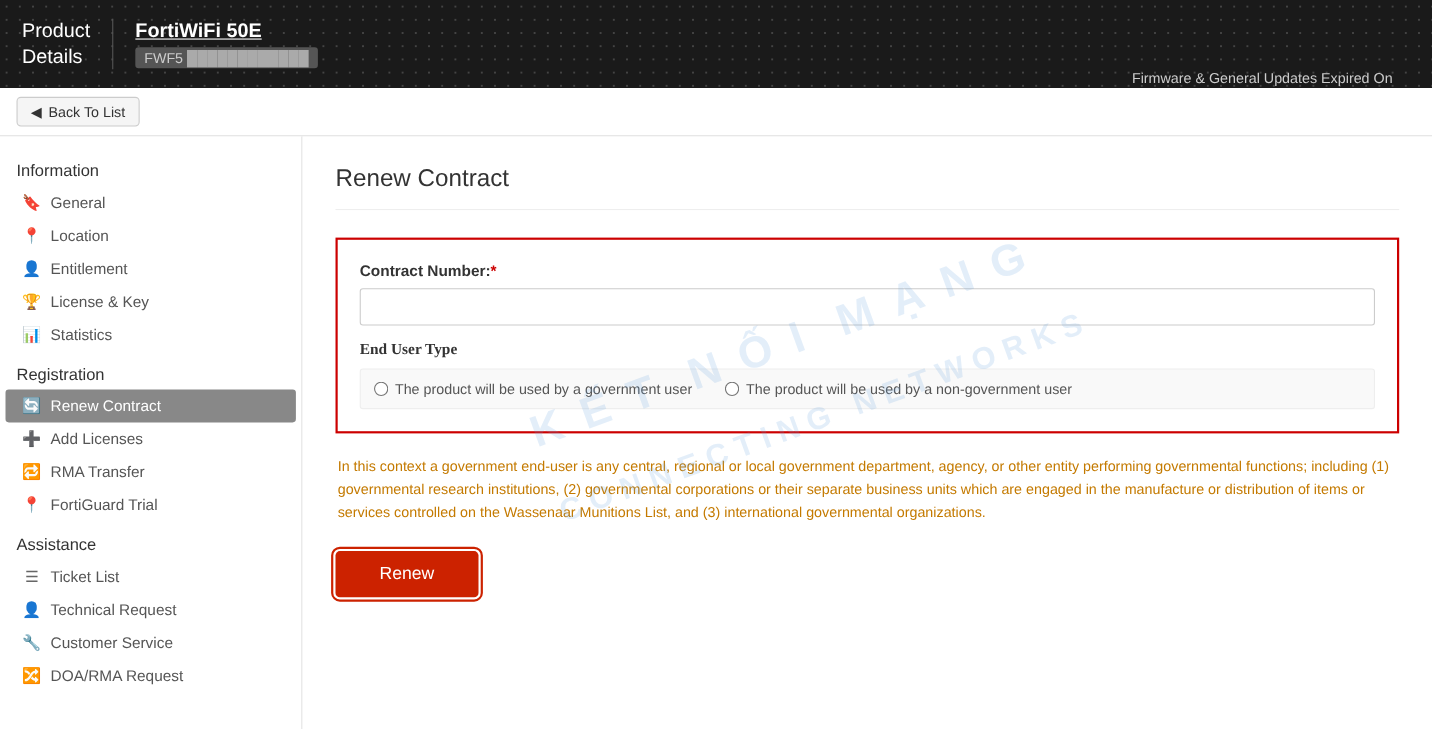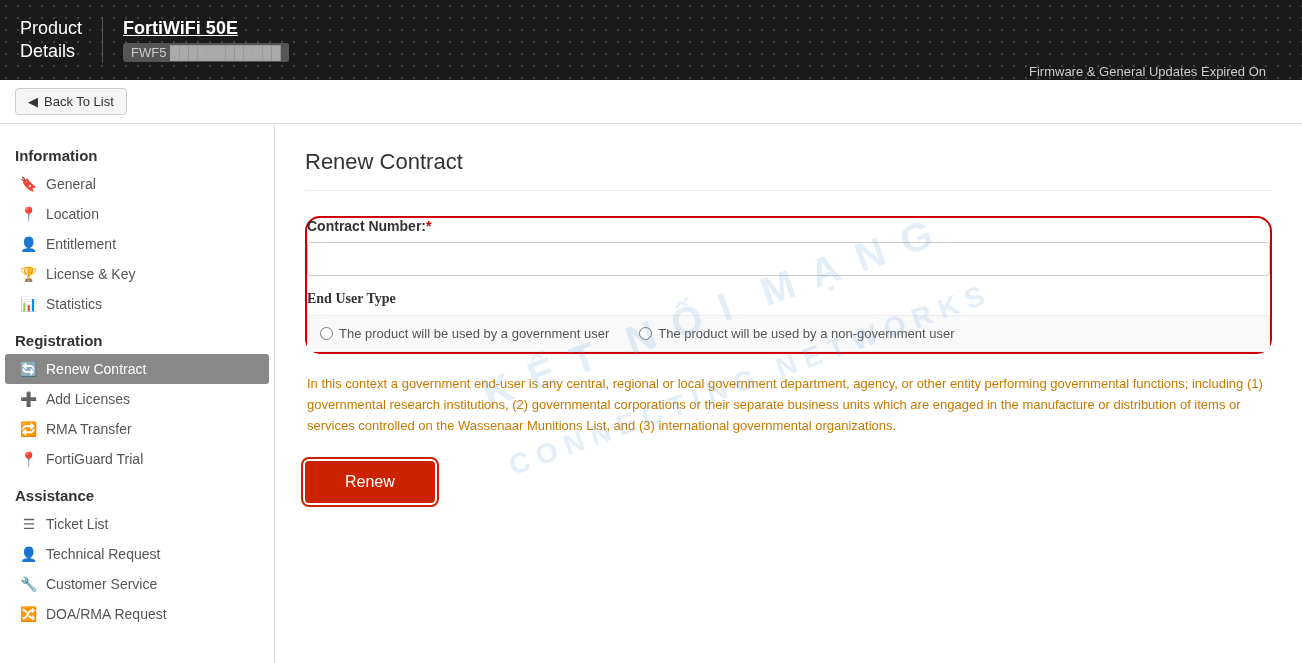--- a/index.html
+++ b/index.html
@@ -90,21 +90,21 @@
     
     .sidebar {
       width: 275px;
       background: #fff;
       border-right: 1px solid #ddd;
       padding: 15px 0;
       flex-shrink: 0;
     }
     .sidebar-section-title {
       font-size: 15px;
-      font-weight: bold;
+      font-weight: normal;
       color: #333;
       padding: 8px 15px 5px 15px;
     }
     .sidebar-item {
       display: flex;
       align-items: center;
       gap: 8px;
       padding: 7px 15px 7px 20px;
       cursor: pointer;
       color: #555;
@@ -138,22 +138,22 @@
       font-weight: normal;
       color: #333;
       margin-bottom: 25px;
       border-bottom: 1px solid #eee;
       padding-bottom: 15px;
     }
 
     
     .form-section {
       border: 2.5px solid #cc0000;
-      border-radius: 15px;
-      padding: 0;
+      border-radius: 0;
+      padding: 20px;
       margin-bottom: 20px;
       background: #fff;
     }
     .form-label {
       font-size: 14px;
       font-weight: bold;
       color: #333;
       margin-bottom: 8px;
     }
     .form-label .required {

